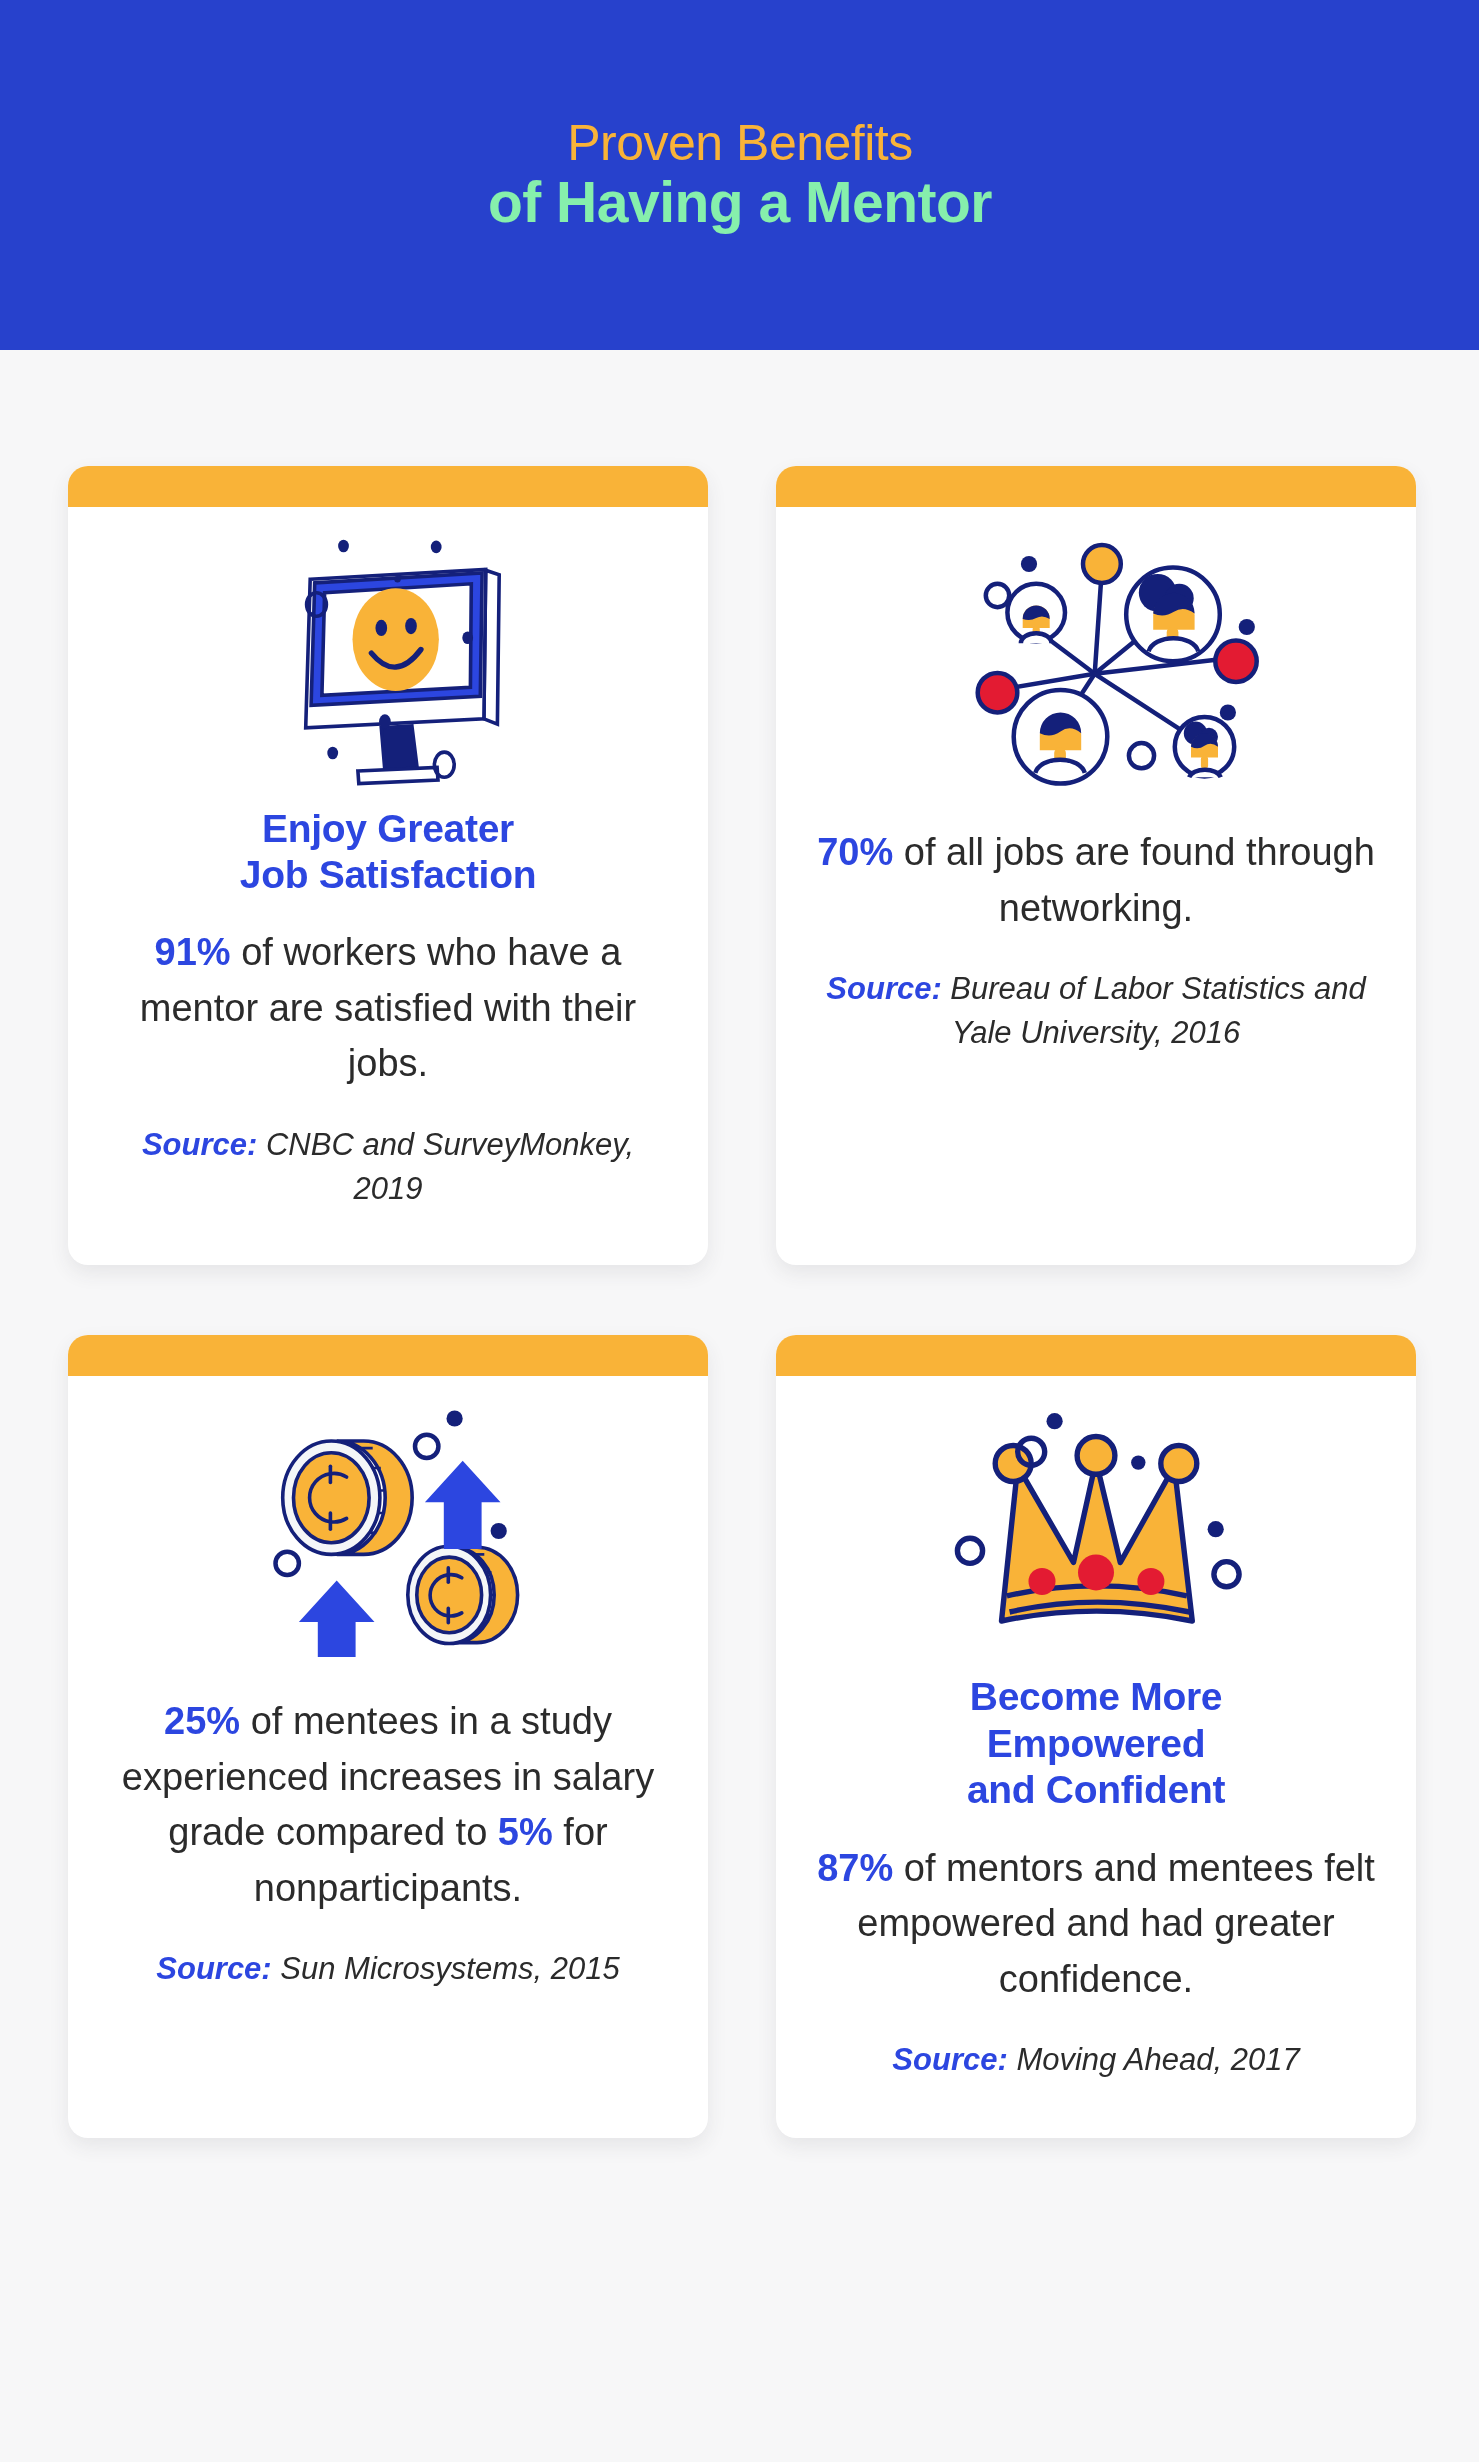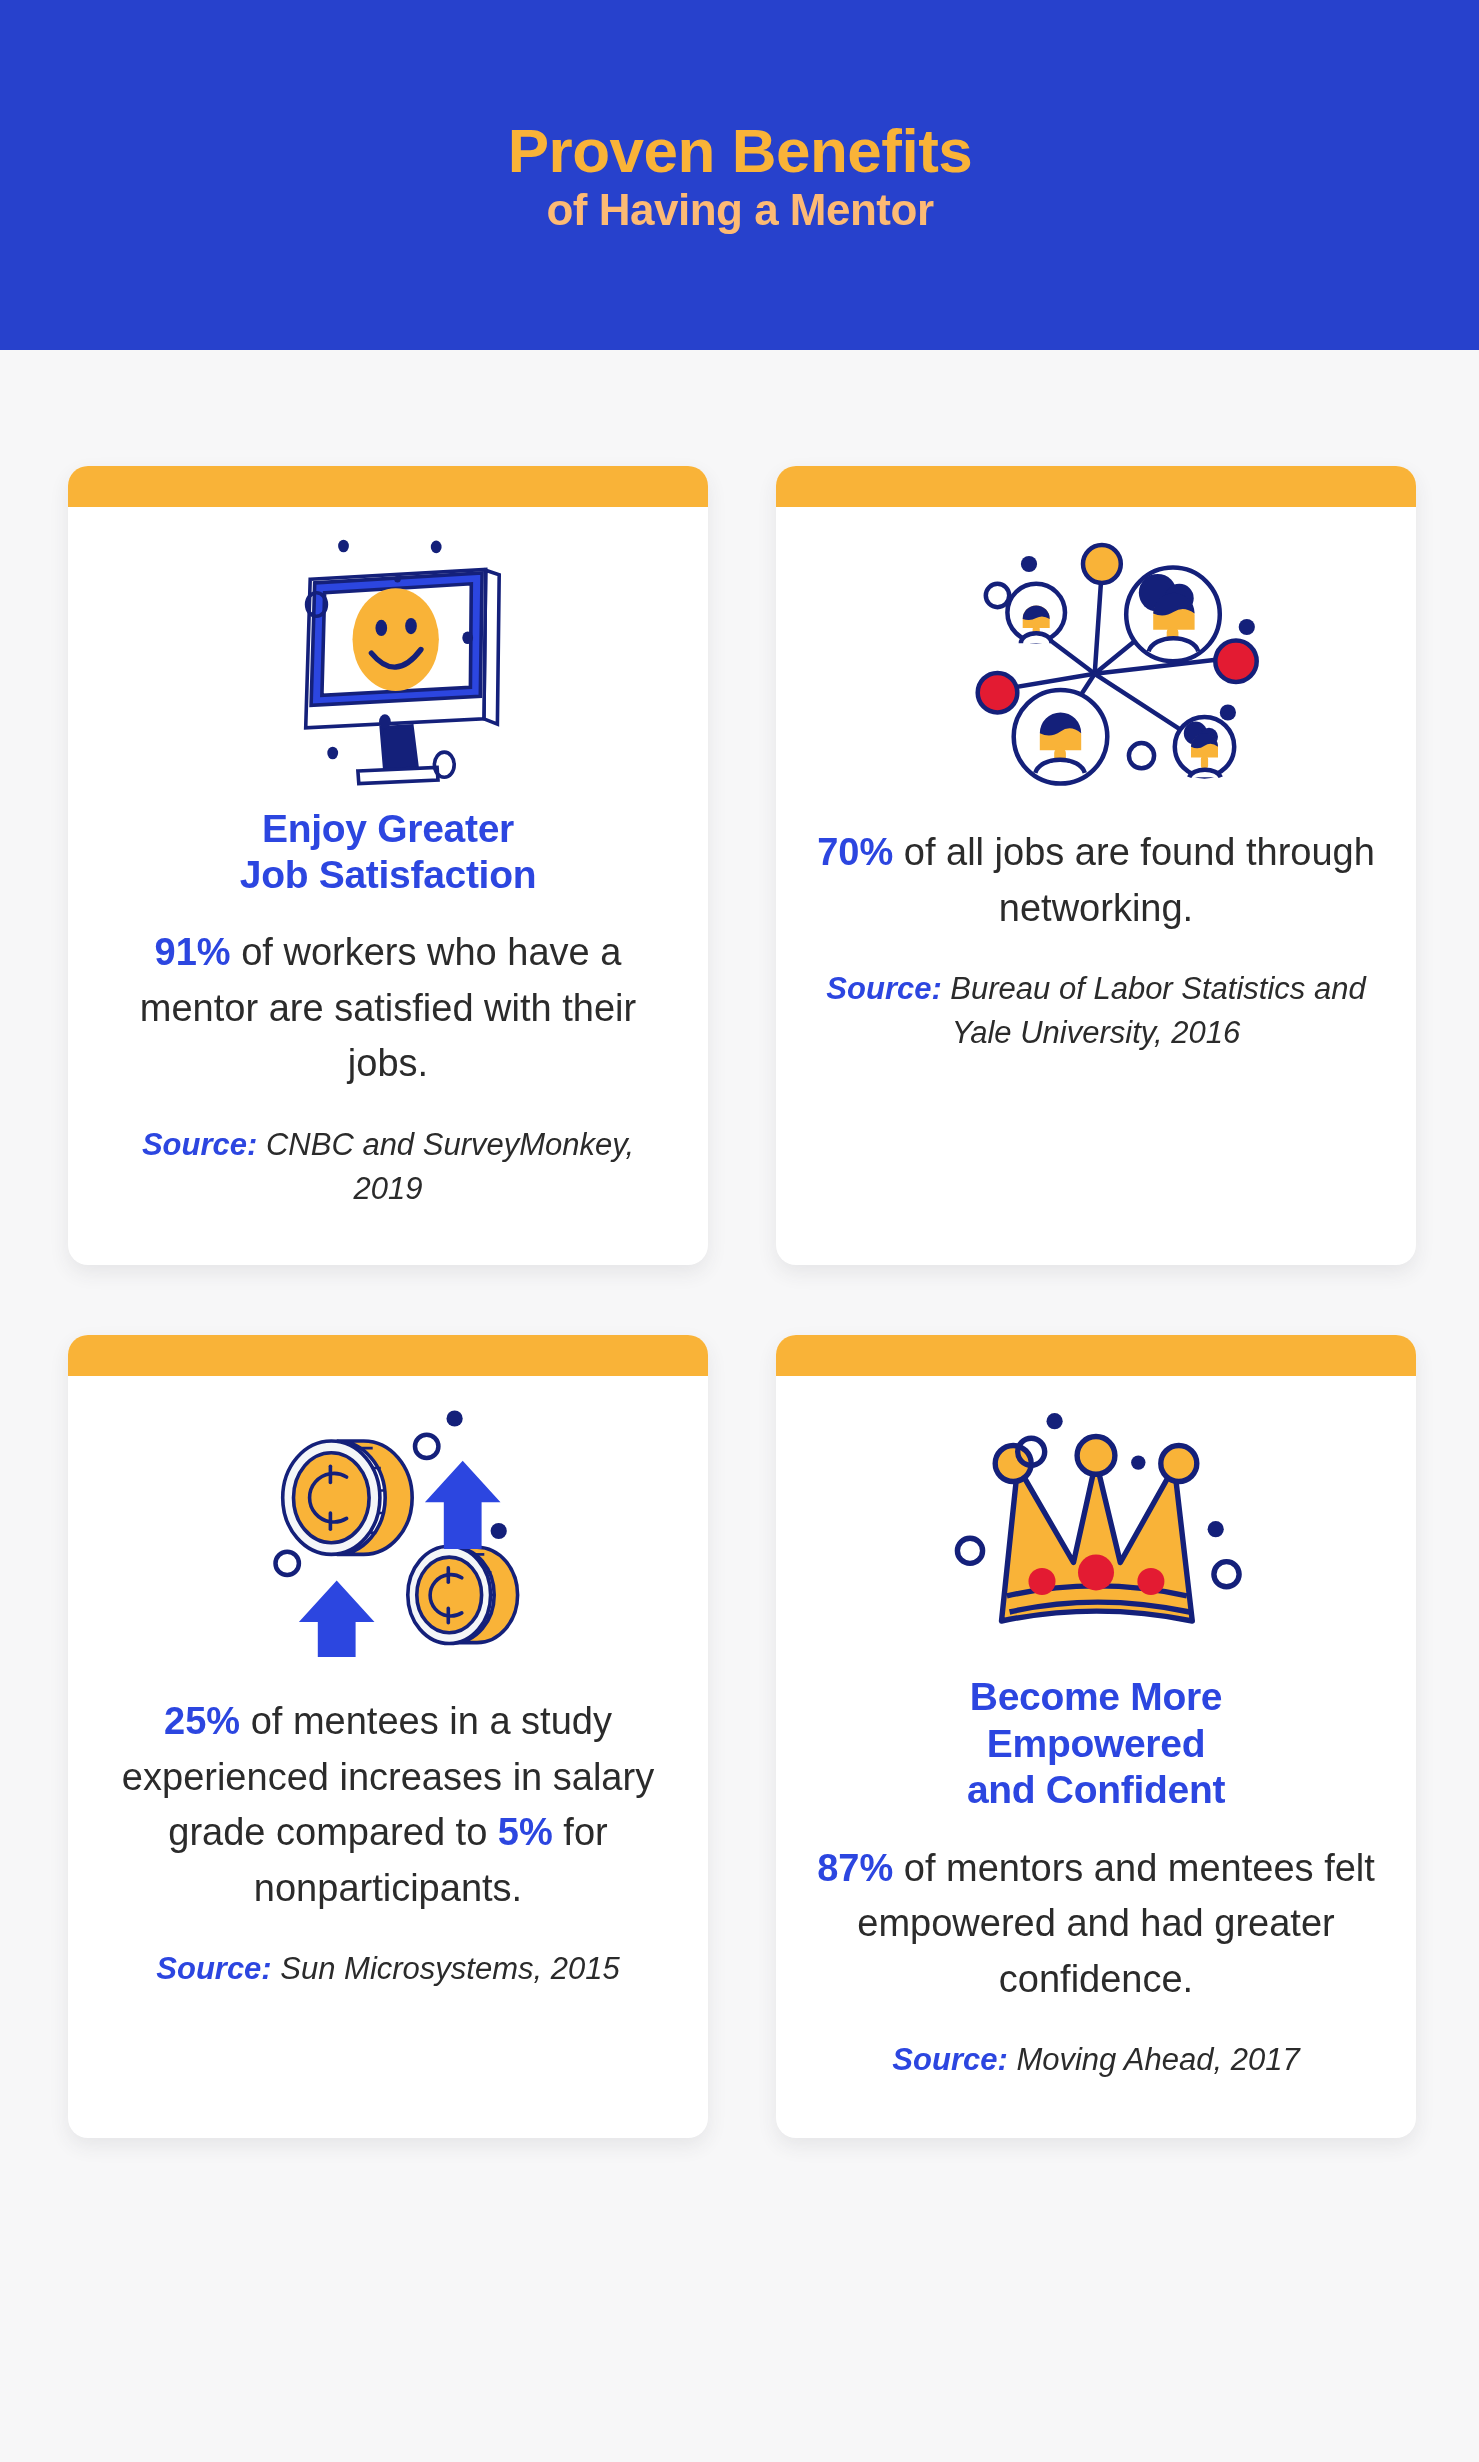--- a/index.html
+++ b/index.html
@@ -25,32 +25,32 @@
     left: 0; top: 0;
     width: 1480px;
     height: 350px;
     background: #2741cc;
     display: flex;
     flex-direction: column;
     align-items: center;
     justify-content: center;
   }
   .header-line1 {
-    font-size: 62px;
-    font-weight: 700;
+    font-size: 50px;
+    font-weight: 400;
     letter-spacing: -0.5px;
     color: #f9b338;
     line-height: 1.12;
     text-align: left;
   }
   .header-line2 {
-    font-size: 44px;
+    font-size: 57px;
     font-weight: 800;
     letter-spacing: -0.5px;
-    color: #fdba74;
+    color: #86efac;
     line-height: 1.12;
     text-align: center;
   }
 
   
   .grid {
     position: absolute;
     left: 68px;
     top: 466px;
     width: 1104px;

